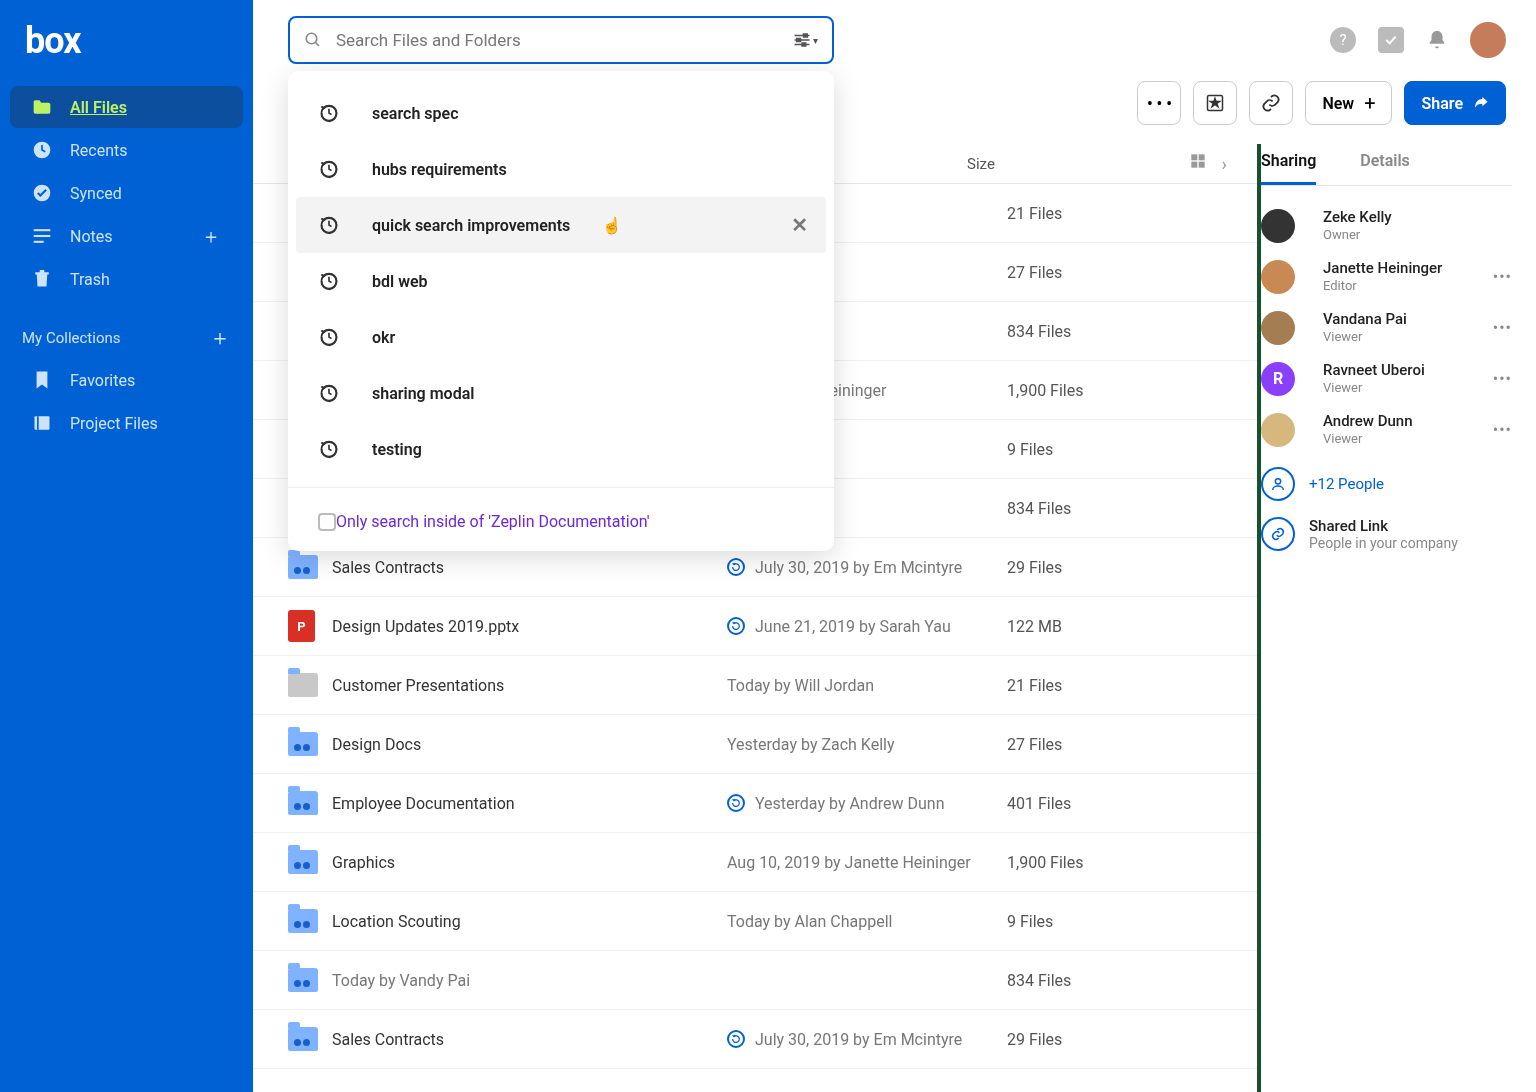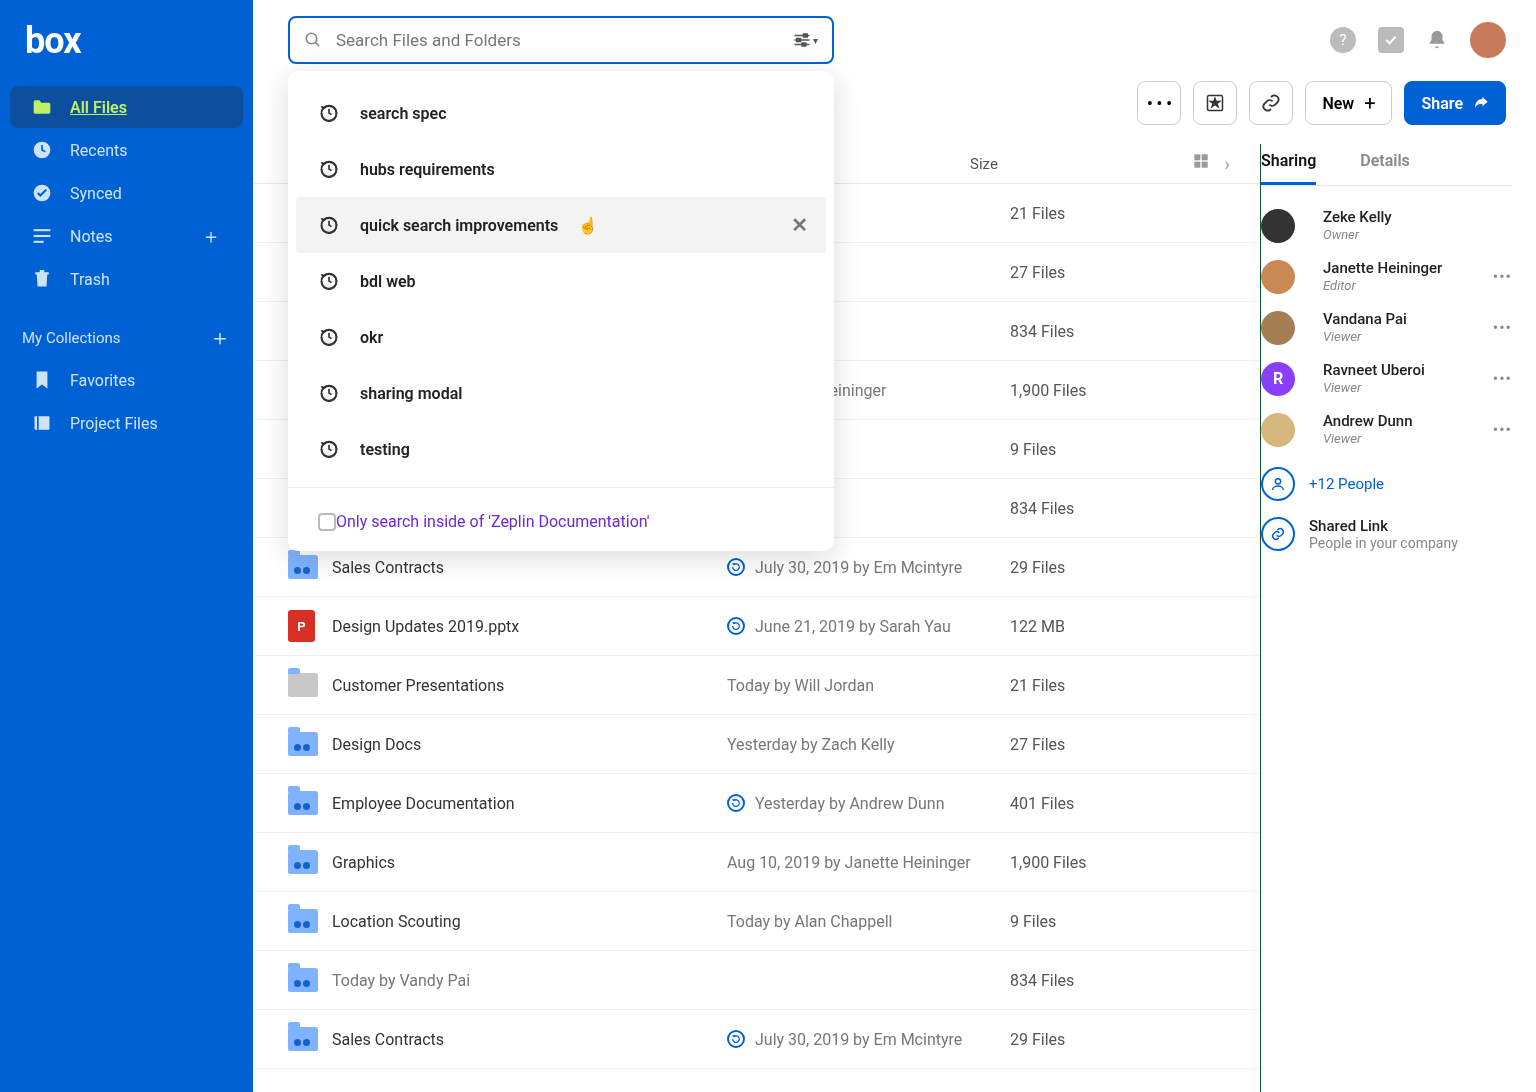--- a/index.html
+++ b/index.html
@@ -24,21 +24,21 @@
   .search-box input::placeholder { color:#777; }
   .filter-icon { display:flex; align-items:center; gap:2px; color:#555; }
 
   .top-icons { margin-left: auto; display:flex; align-items:center; gap: 22px; }
   .top-icon { width:26px; height:26px; background:#bbb; border-radius:50%; display:flex; align-items:center; justify-content:center; color:#fff; font-size:15px; }
   .top-icon.square { border-radius:4px; }
   .avatar-top { width:36px; height:36px; border-radius:50%; background: #c67b5a; }
 
   
   .suggest { position: absolute; top: 55px; left: 0; width: 546px; background: #fff; border-radius: 10px; box-shadow: 0 6px 28px rgba(0,0,0,0.15); padding: 14px 0; z-index: 50; }
-  .suggest-item { display:flex; align-items:center; height: 56px; padding: 0 26px 0 30px; gap: 20px; font-size: 16px; font-weight: 600; color:#222; cursor:pointer; }
+  .suggest-item { display:flex; align-items:center; height: 56px; padding: 0 26px 0 30px; gap: 32px; font-size: 16px; font-weight: 600; color:#222; cursor:pointer; }
   .suggest-item.hovered { background: #f3f3f3; border-radius:4px; margin:0 8px; padding:0 18px 0 22px; }
   .suggest-item .hist-icon { width:22px; height:22px; color:#444; display:flex; align-items:center; justify-content:center;}
   .suggest-item .close-x { margin-left:auto; color:#777; font-size:20px; }
   .cursor-hand { font-size:16px; }
   .suggest-divider { height:1px; background:#eee; margin: 10px 0; }
   .suggest-footer { display:flex; align-items:center; gap:0; padding: 14px 28px 6px 30px; font-size:16px; color:#6d28d9; }
   .chk { width:18px; height:18px; border:2px solid #bbb; border-radius:4px; display:inline-block;}
 
   
   .toolbar { display:flex; align-items:center; padding: 0 30px 18px 35px; gap:12px; height: 64px;}
@@ -69,31 +69,31 @@
 
   
   .side-panel { width: 275px; padding: 0 24px 0 0; }
   .side-tabs { display:flex; gap: 44px; border-bottom:1px solid #e5e5e5; height:42px; align-items:flex-end; margin-bottom:14px;}
   .side-tab { padding-bottom:12px; font-size:16px; color:#888; font-weight:600; cursor:pointer; border-bottom:3px solid transparent;}
   .side-tab.active { color:#111; border-bottom-color:#0061d5; }
   .person { display:flex; align-items:center; gap:28px; padding: 8px 0; }
   .person .pavatar { width:34px; height:34px; border-radius:50%; background:#aaa; display:flex; align-items:center; justify-content:center; color:#fff; font-weight:700;}
   .person .pinfo { display:flex; flex-direction:column; line-height:1.25; }
   .person .pname { font-size:15px; color:#222; font-weight:500;}
-  .person .prole { font-size:13px; color:#888;font-style:italic; }
+  .person .prole { font-size:13px; color:#888; }
   .person .pmenu { margin-left:auto; color:#888; letter-spacing:1px; font-size:16px;}
   .more-people { display:flex; align-items:center; gap:14px; color:#0061d5; font-weight:400; font-size:15px; padding: 12px 0 16px 0;}
   .outline-circle { width:34px; height:34px; border:2px solid #0061d5; border-radius:50%; display:flex; align-items:center; justify-content:center; color:#0061d5;}
   .shared-link { display:flex; align-items:flex-start; gap:14px; }
   .shared-link .sl-title { font-size:15px; color:#222; font-weight:500;}
   .shared-link .sl-sub { font-size:14px; color:#888;}
 
   
   .content-wrap { display:flex; flex:1; overflow:hidden;}
-  .list-area { flex:1; display:flex; flex-direction:column; border-right: 1px solid #14532d; margin-right: 0;}
+  .list-area { flex:1; display:flex; flex-direction:column; border-right: 4px solid #14532d; margin-right: 0;}
   
   svg { display:block; }
 </style>
 </head>
 <body>
 
 <div class="app">
 
   <aside class="sidebar">
     <div class="logo">

